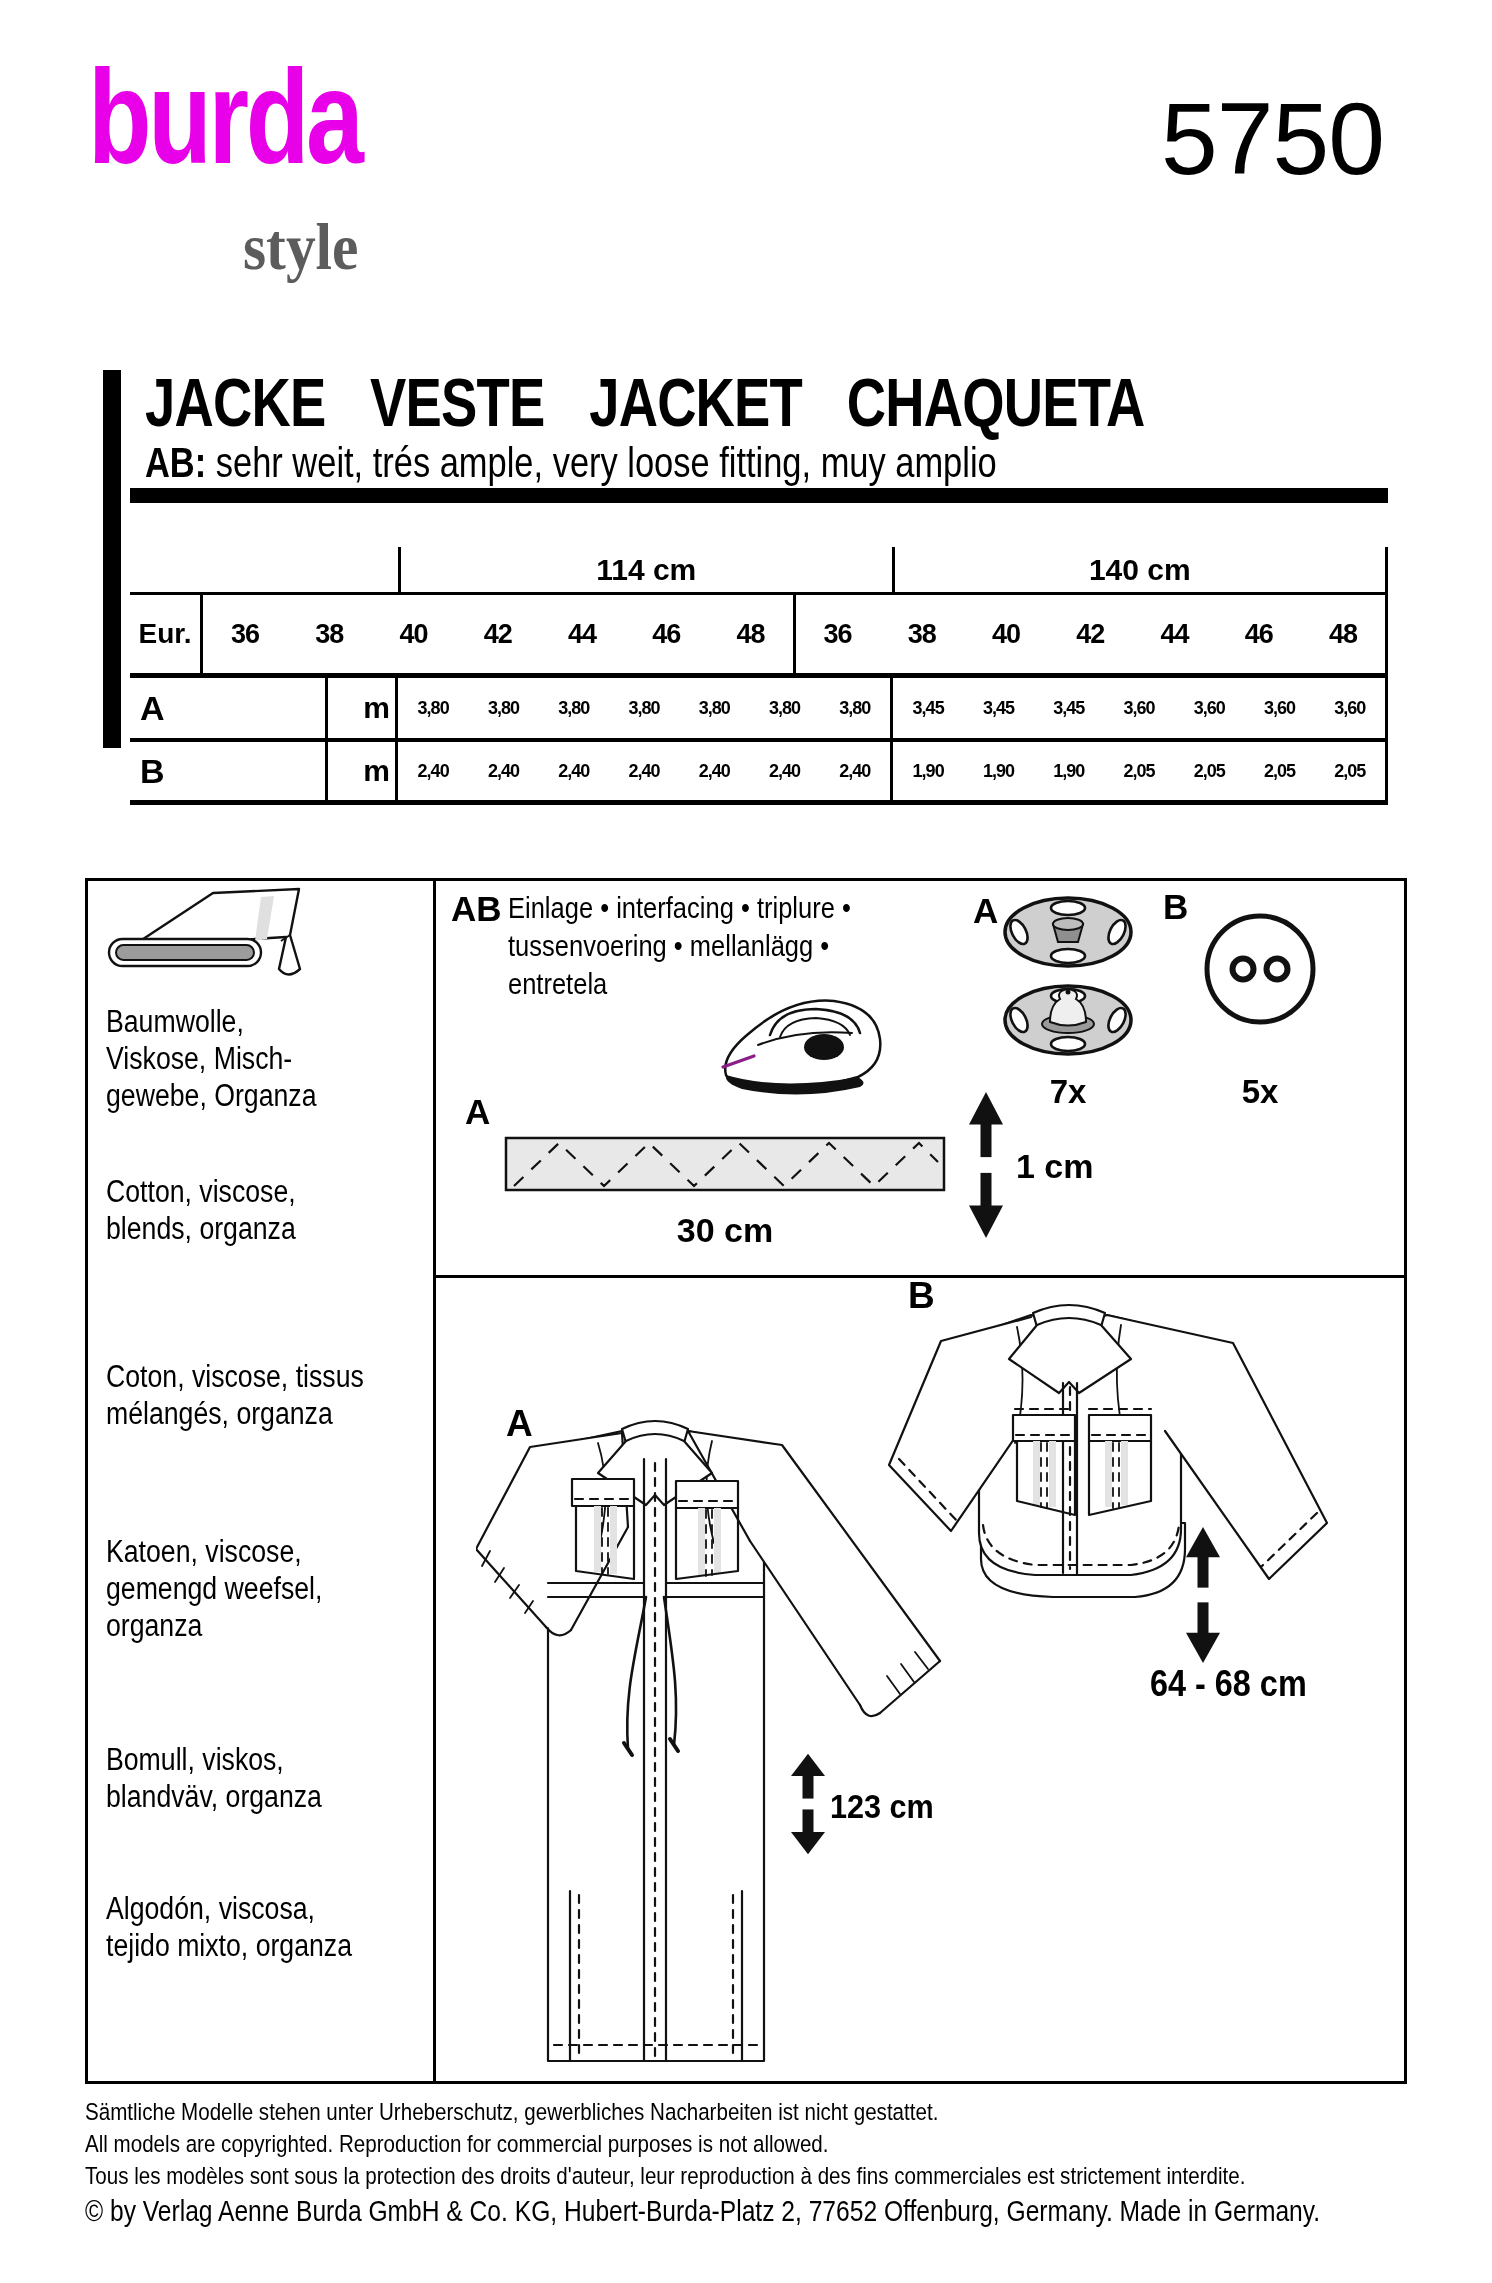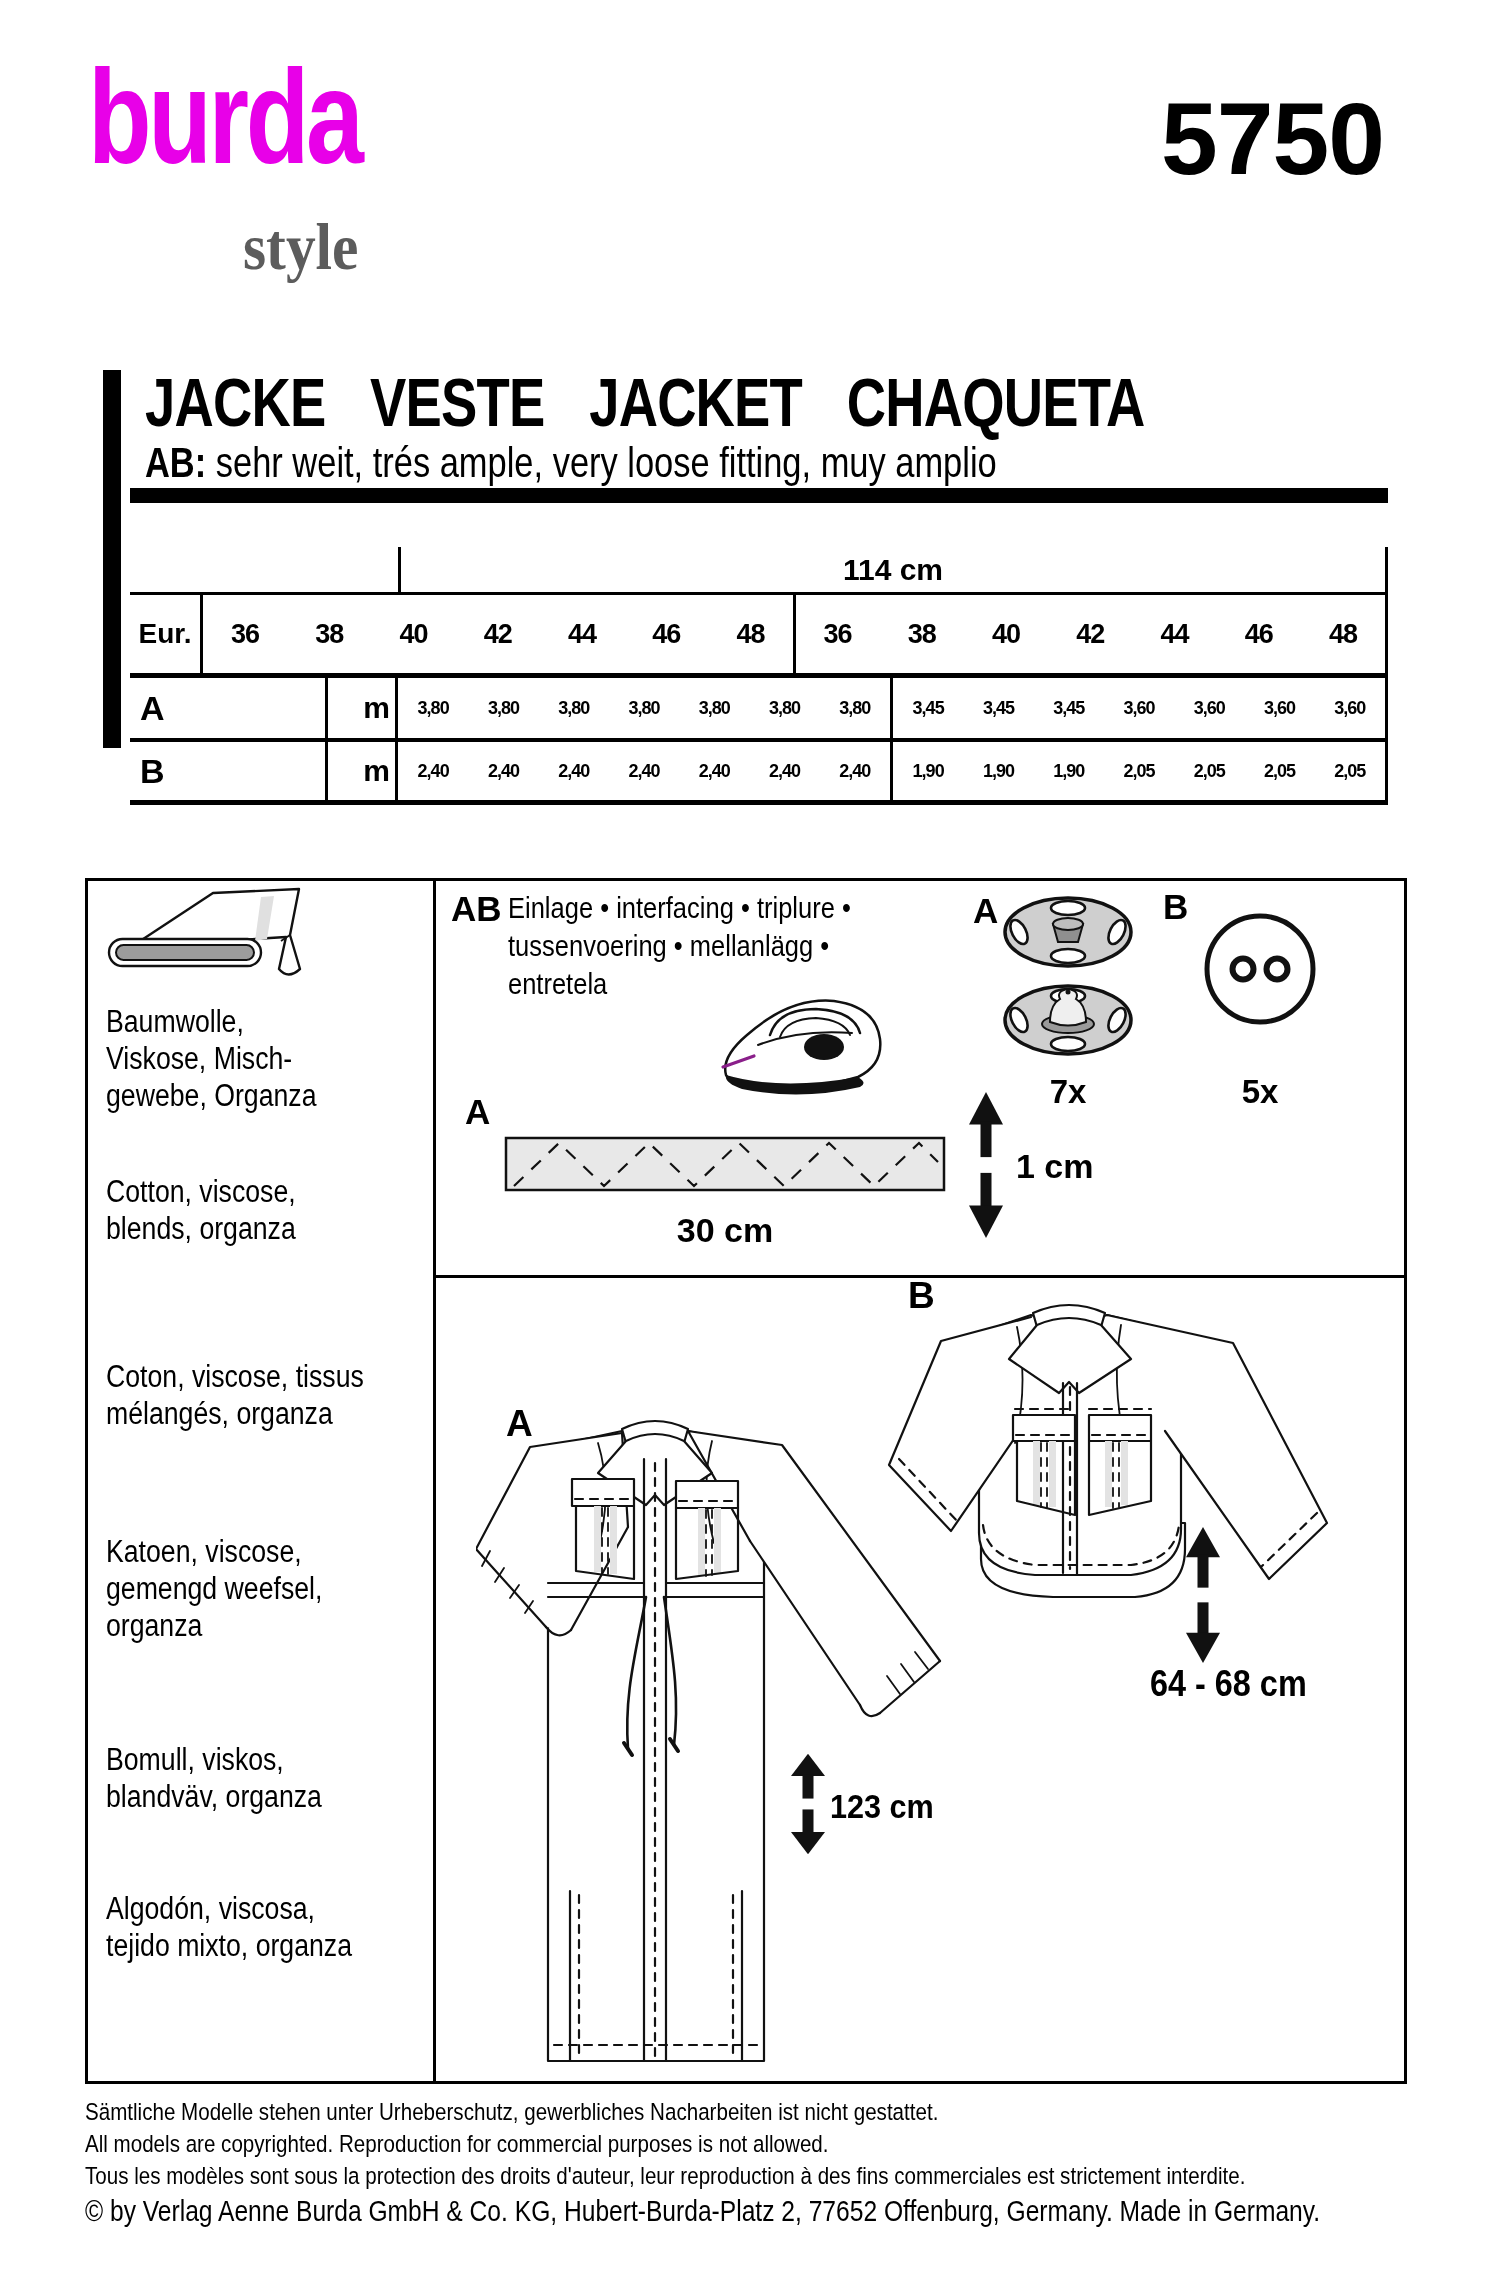--- a/index.html
+++ b/index.html
@@ -4,21 +4,21 @@
 <style>
   html,body{margin:0;padding:0;background:#888;}
   .page{position:relative;width:1492px;height:2283px;background:#fff;color:#000;
         font-family:"Liberation Sans",sans-serif;overflow:hidden;}
   .abs{position:absolute;}
   
   .logo-burda{left:88px;top:50px;font-size:124px;font-weight:bold;letter-spacing:-4px;
               transform:scale(.84,1.08);transform-origin:0 0;line-height:1;}
   .logo-style{left:243px;top:214px;font-size:66px;font-weight:bold;
               font-family:"Liberation Serif",serif;transform:scaleX(.9);transform-origin:0 0;line-height:1;}
-  .pattern-number{right:108px;top:88px;font-size:102px;font-weight:bold;line-height:1;letter-spacing:-1px;margin-left:44px;}
+  .pattern-number{right:108px;top:88px;font-size:102px;font-weight:normal;line-height:1;letter-spacing:-1px;margin-left:44px;}
   
   .title-bar{left:103px;top:370px;width:18px;height:378px;background:#000;}
   .garment-title{left:145px;top:368px;font-size:68px;font-weight:bold;line-height:1;
                  word-spacing:38px;letter-spacing:-1px;transform:scaleX(.8);transform-origin:0 0;white-space:nowrap;}
   .fit-line{left:145px;top:440px;font-size:42px;line-height:1.1;transform:scaleX(.82);
             transform-origin:0 0;white-space:nowrap;}
   .fit-line b{font-weight:bold;}
   
   .ptable{left:130px;top:488px;width:1258px;font-weight:bold;}
   .t-topbar{height:15px;background:#000;}
@@ -65,20 +65,21 @@
   <div class="abs fit-line">
     <b>AB:</b>
     <span>sehr weit, trés ample, very loose fitting, muy amplio</span>
   </div>
 
   <div class="abs ptable">
     <div class="t-topbar"></div>
     <div class="t-row t-r1">
       <div class="t-r1-spacer"></div>
       <div class="t-width-cell">114 cm</div>
+      <div class="t-width-cell">140 cm</div>
     </div>
     <div class="t-row t-r2">
       <div class="t-c-eur">Eur.</div>
       <div class="t-group">
           <div class="cell">36</div>
           <div class="cell">38</div>
           <div class="cell">40</div>
           <div class="cell">42</div>
           <div class="cell">44</div>
           <div class="cell">46</div>

